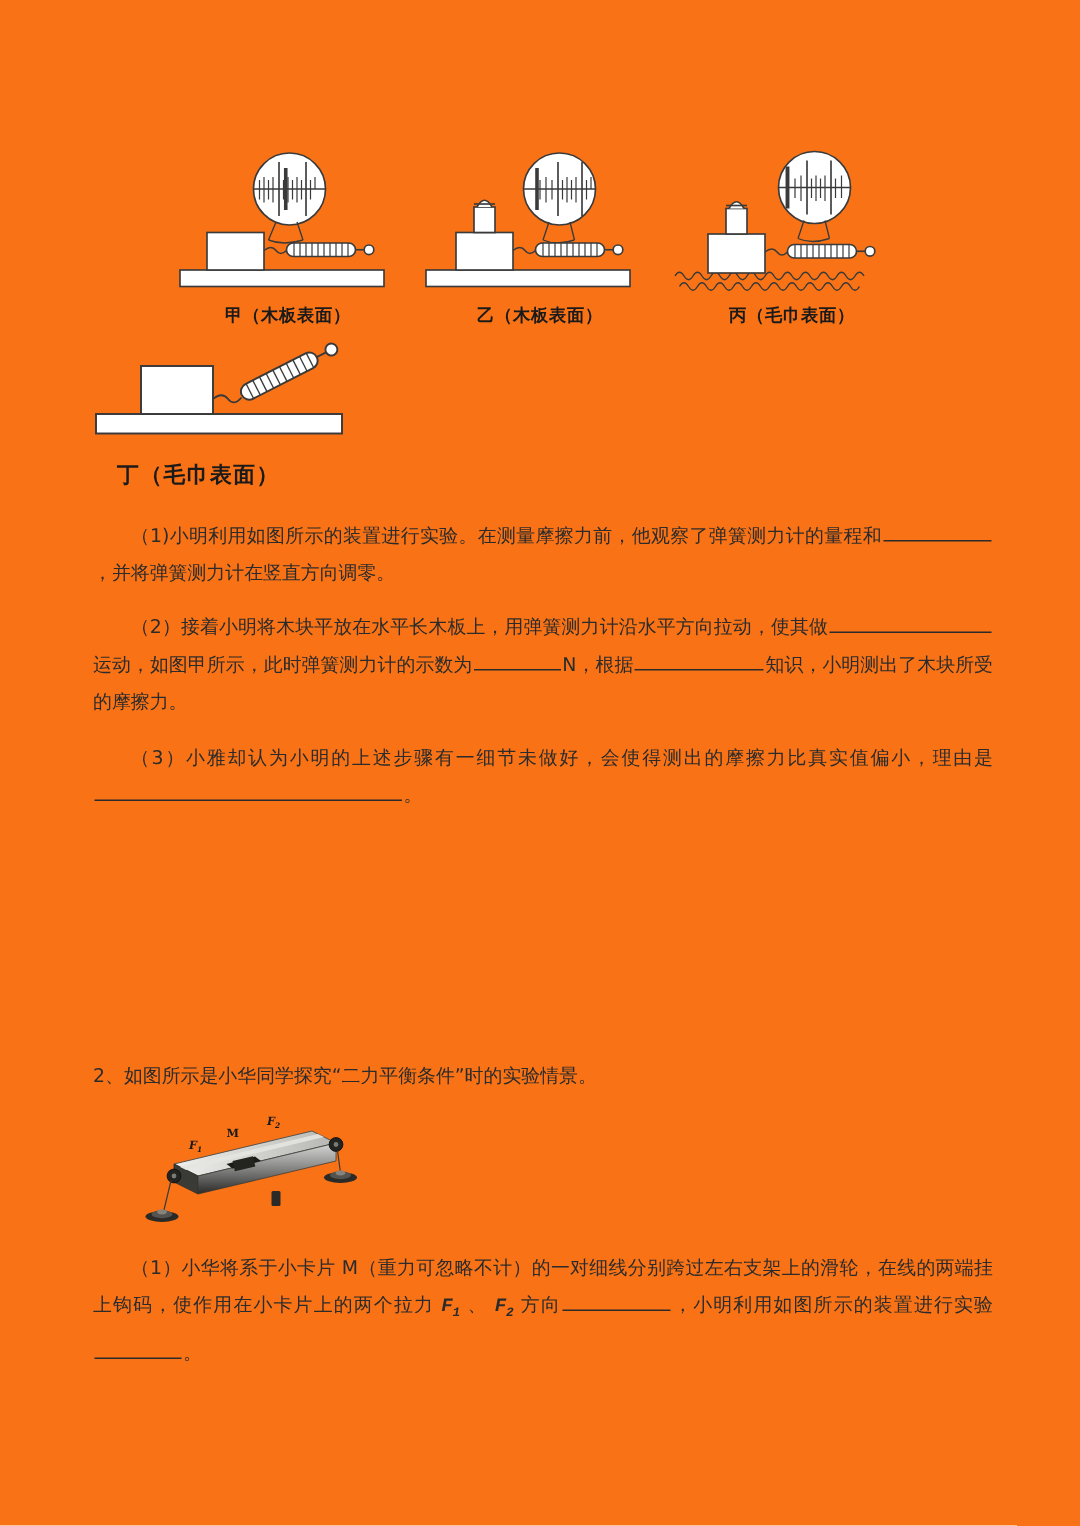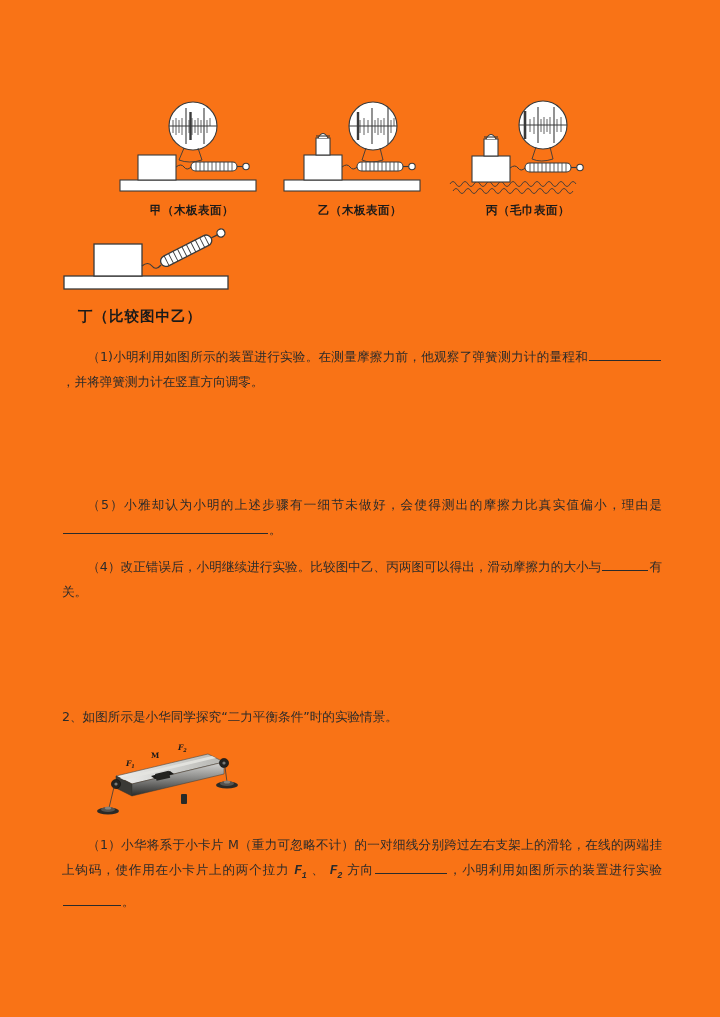--- a/index.html
+++ b/index.html
@@ -320,35 +320,35 @@
             <line x1="137" y1="30" x2="137" y2="41"></line>
               <line x1="142" y1="30" x2="142" y2="41"></line>
             <line x1="147" y1="30" x2="147" y2="41"></line>
               <line x1="152" y1="30" x2="152" y2="41"></line>
           </g>
           <line x1="157" y1="35.5" x2="164" y2="35.5"></line>
           <circle cx="168" cy="35.5" r="4" fill="#fff"></circle>
         </g>
       </g>
     </svg>
-    <div class="fig-d-caption">丁（比较图中乙）</div>
+    <div class="fig-d-caption">丁（毛巾表面）</div>
   </div>
 
   <div class="qtext indent" style="top:344px;">
     <span>（1)小明利用如图所示的装置进行实验。在测量摩擦力前，他观察了弹簧测力计的量程和</span><span class="blank b-md"></span><span>，并将弹簧测力计在竖直方向调零。</span>
   </div>
 
+  <div class="qtext indent" style="top:405px;">
+    <span>（2）接着小明将木块平放在水平长木板上，用弹簧测力计沿水平方向拉动，使其做</span><span class="blank b-xl" style="width:108px"></span><span>运动，如图甲所示，此时弹簧测力计的示数为</span><span class="blank b-sm"></span><span>N，根据</span><span class="blank b-lg"></span><span>知识，小明测出了木块所受的摩擦力。</span>
+  </div>
 
   <div class="qtext indent" style="top:492px;">
-    <span>（5）小雅却认为小明的上述步骤有一细节未做好，会使得测出的摩擦力比真实值偏小，理由是</span><span class="blank b-xl"></span><span>。</span>
-  </div>
-
-  <div class="qtext indent" style="top:554px;">
-    <span>（4）改正错误后，小明继续进行实验。比较图中乙、丙两图可以得出，滑动摩擦力的大小与</span><span class="blank b-xs"></span><span>有关。</span>
-  </div>
+    <span>（3）小雅却认为小明的上述步骤有一细节未做好，会使得测出的摩擦力比真实值偏小，理由是</span><span class="blank b-xl"></span><span>。</span>
+  </div>
+
 
 
   <div class="qtext" style="top:704px;">
     <span>2、如图所示是小华同学探究“二力平衡条件”时的实验情景。</span>
   </div>
 
   <div class="photo">
     <svg width="160" height="82" viewBox="0 0 160 82">
       <defs>
         <linearGradient id="railg" x1="0" y1="0" x2="0" y2="1">

